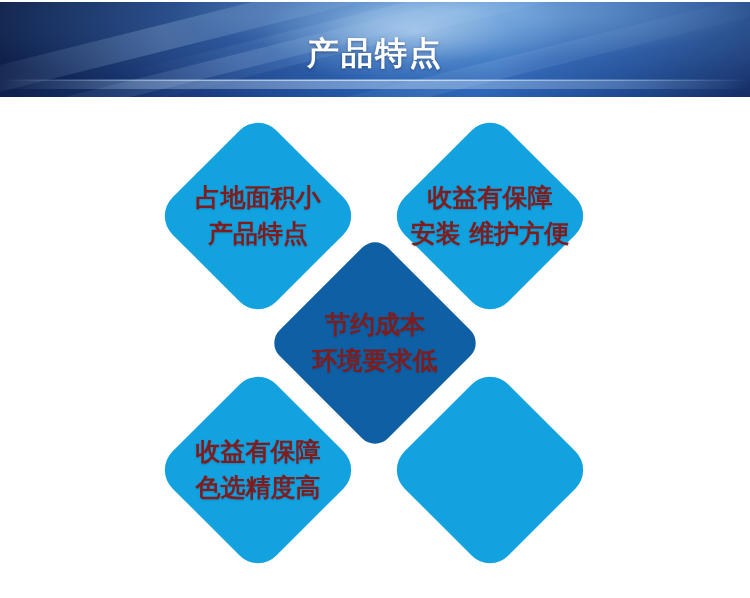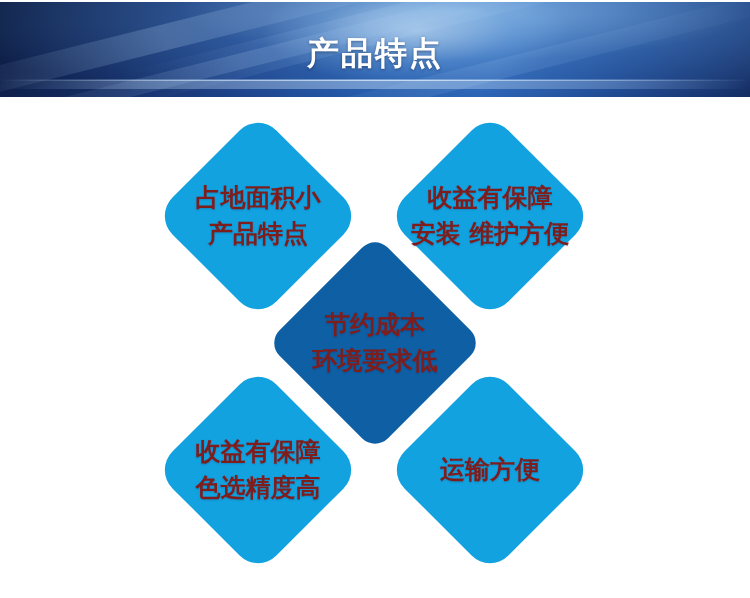--- a/index.html
+++ b/index.html
@@ -171,17 +171,16 @@
     </div>
 
     <div class="diamond pos-bl" style="background: rgb(18, 162, 224);"></div>
     <div class="dlabel pos-bl">
       <span class="ln">收益有保障</span>
       <span class="ln">色选精度高</span>
     </div>
 
     <div class="diamond pos-br" style="background: rgb(18, 162, 224);"></div>
     <div class="dlabel pos-br">
-      <span class="ln">运输方便</span>
     </div>
 
   </div>
 </div>
 
 </body></html>

